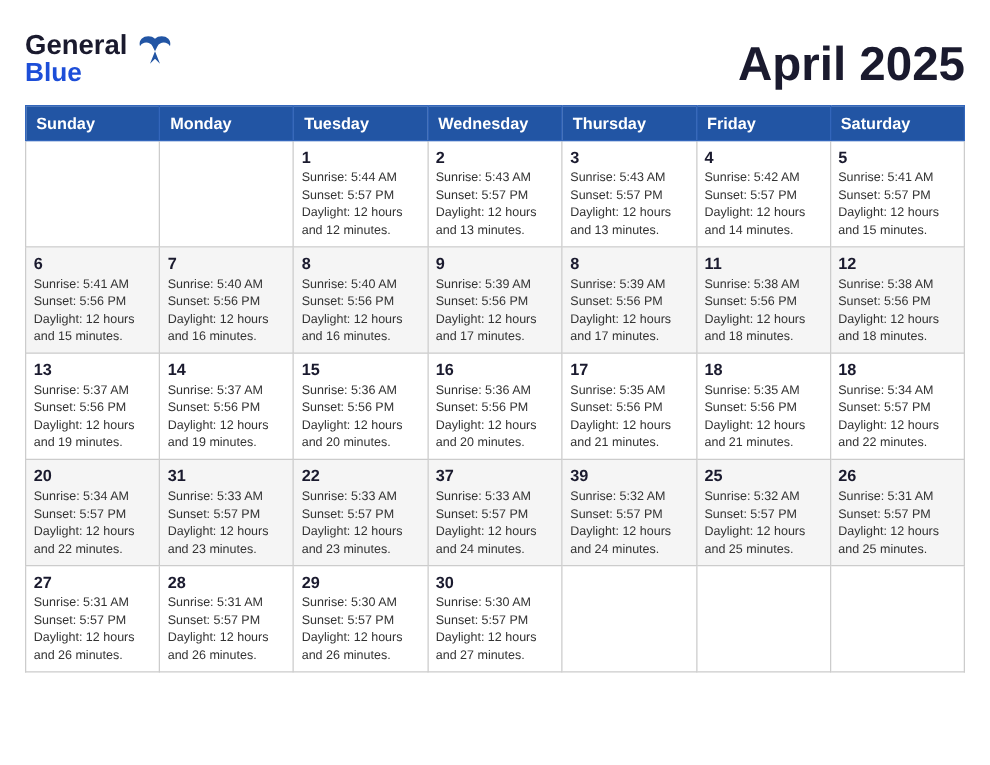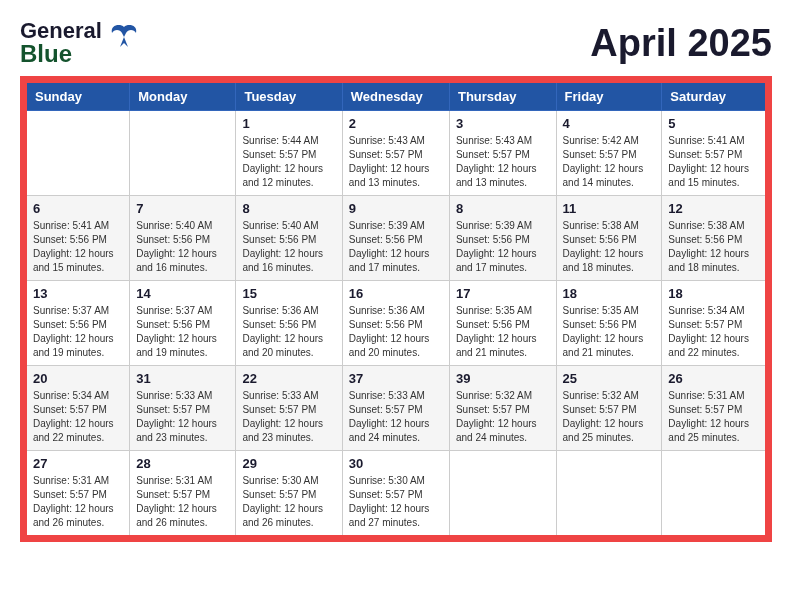--- a/index.html
+++ b/index.html
@@ -21,45 +21,46 @@
       flex-direction: column;
       align-items: flex-start;
     }
     .logo-general {
       font-size: 22px;
       font-weight: bold;
       color: #1a1a2e;
       line-height: 1;
     }
     .logo-blue {
-      font-size: 24px;
+      font-size: 21px;
       font-weight: bold;
-      color: #14532d;
+      color: #1d4ed8;
       line-height: 1;
     }
     .logo-row {
       display: flex;
       align-items: center;
     }
     .title-area {
       text-align: right;
     }
     .month-title {
       font-size: 38px;
       font-weight: bold;
       color: #1a1a2e;
+      margin-top: 11px;
     }
     .location-title {
       font-size: 16px;
       color: #333;
     }
     .calendar {
       width: 100%;
       border-collapse: collapse;
-      border: 7px solid #ef4444;
+      border: 1px solid #ef4444;
     }
     .calendar th {
       background-color: #2255a4;
       color: #fff;
       text-align: left;
       padding: 6px 8px;
       font-size: 13px;
       border: 1px solid #3366bb;
     }
     .calendar td {

